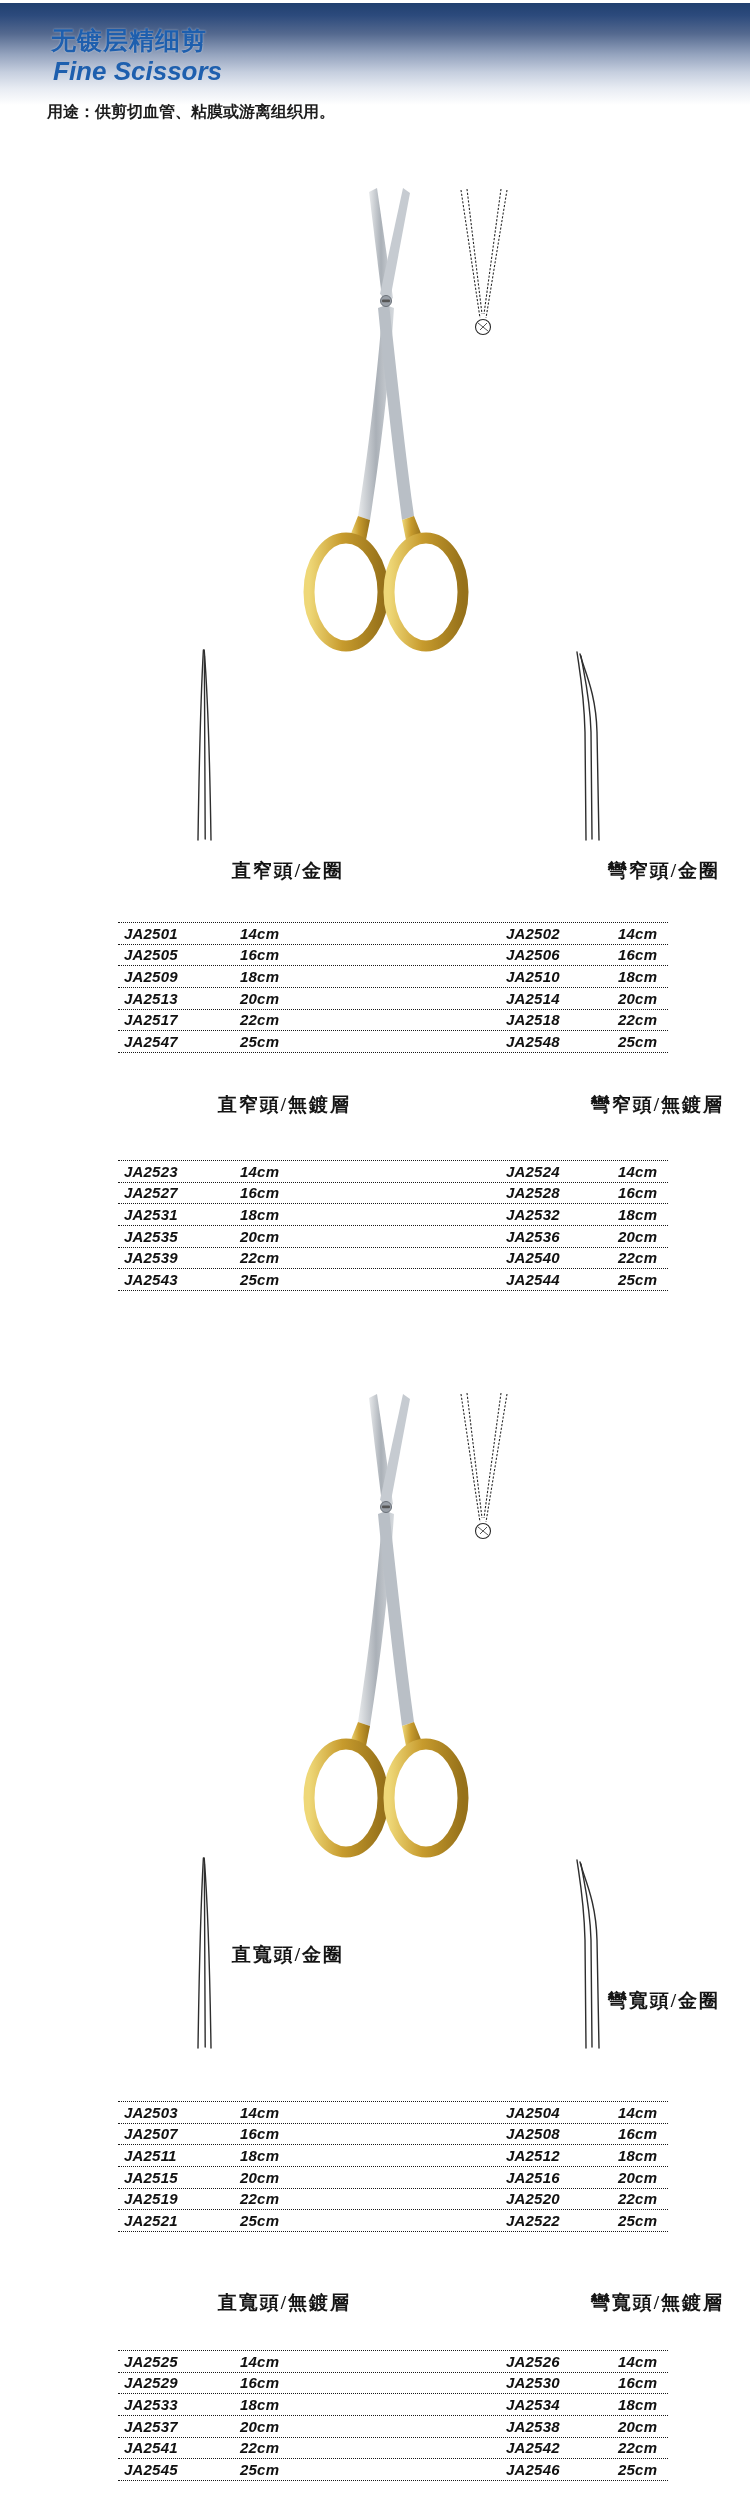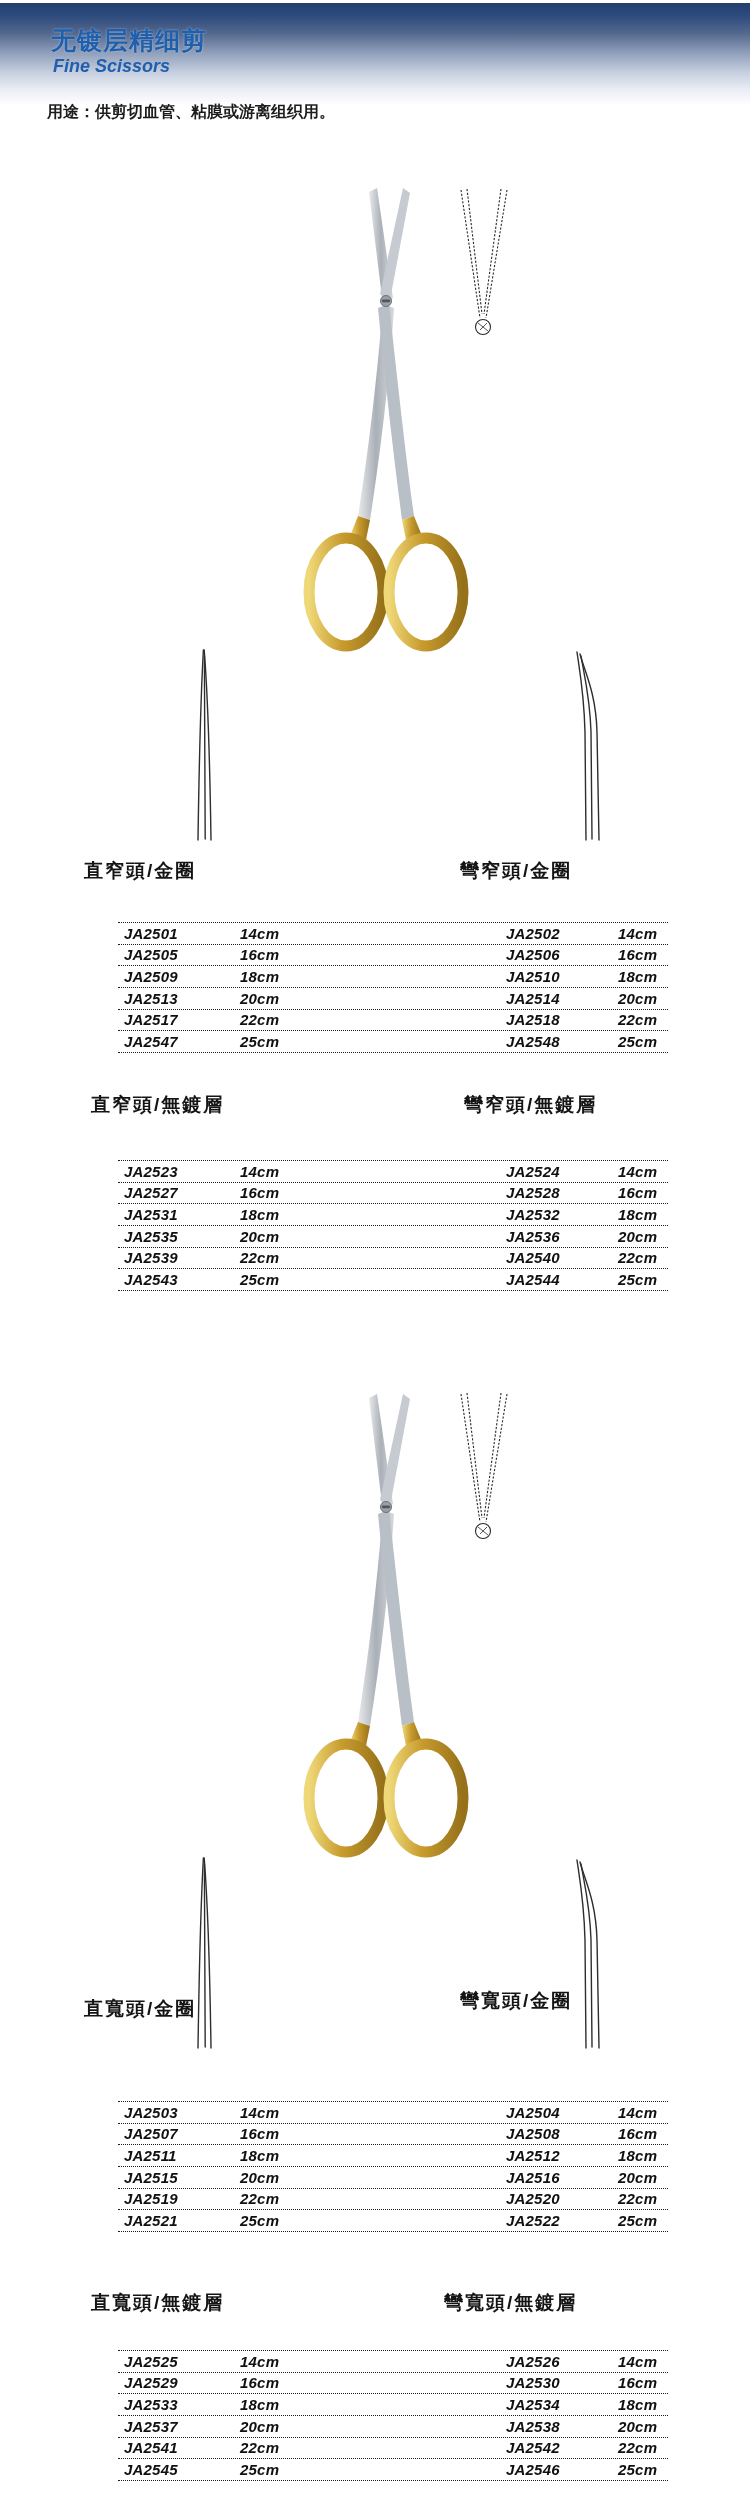--- a/index.html
+++ b/index.html
@@ -3,28 +3,28 @@
 <meta charset="utf-8">
 <style>
   html,body{margin:0;padding:0;background:#ffffff;}
   #page{position:relative;width:750px;height:2507px;background:#ffffff;overflow:hidden;
         font-family:"Liberation Sans","DejaVu Sans",sans-serif;}
   
   .hdr-grad{position:absolute;left:0;top:3px;width:750px;height:102px;
     background:linear-gradient(180deg,#21406f 0%,#2c4a7c 12%,#54698f 30%,#93a2bd 50%,#c6cfdf 68%,#e8ecf3 84%,#ffffff 100%);}
   .title-zh{position:absolute;left:51px;top:24px;font-size:25px;font-weight:900;color:#1e5fae;
     letter-spacing:1px;text-shadow:0 0 2px rgba(255,255,255,0.55);}
-  .title-en{position:absolute;left:53px;top:56px;font-size:18px;font-style:italic;font-weight:600;
+  .title-en{position:absolute;left:53px;top:56px;font-size:26px;font-style:italic;font-weight:600;
     color:#1e5fae;font-family:"Liberation Sans",sans-serif;}
   .usage{position:absolute;left:47px;top:102px;font-size:16px;font-weight:700;color:#1c1c1c;}
   
   .ph{position:absolute;}
   
-  .sect-h{position:absolute;width:260px;text-align:left;font-size:19px;font-weight:700;color:#141414;
-    font-family:Liberation Sans, sans-serif;letter-spacing:2px;}
+  .sect-h{position:absolute;width:260px;text-align:right;font-size:19px;font-weight:700;color:#141414;
+    font-family:Liberation Serif, serif;letter-spacing:2px;}
   
   .dtable{position:absolute;width:550px;border-bottom:1.6px dotted #191919;}
   .trow{position:relative;height:20.7px;border-top:1.6px dotted #191919;box-sizing:content-box;text-align:right;}
   .c{position:absolute;top:1.5px;font:italic 700 15px "Liberation Sans",sans-serif;color:#101010;
      white-space:nowrap;letter-spacing:0.2px;}
   .code-l{left:6px;} .size-l{left:122px;} .code-r{left:388px;} .size-r{left:500px;}
 </style>
 </head>
 <body>
 
@@ -191,21 +191,21 @@
   <svg class="ph" style="left:456px;top:1392px" width="56" height="152">
       <use href="#sym-inset"></use>
     </svg>
   <svg class="ph" style="left:188px;top:1850px" width="32" height="200">
       <use href="#sym-tip-straight"></use>
     </svg>
   <svg class="ph" style="left:574px;top:1850px" width="32" height="200">
       <use href="#sym-tip-curved"></use>
     </svg>
 
-  <div class="sect-h" style="left:84px;top:1996px">直寬頭/金圈</div>
+  <div class="sect-h" style="left:84px;top:1942px">直寬頭/金圈</div>
   <div class="sect-h" style="left:460px;top:1988px">彎寬頭/金圈</div>
 
   <div class="dtable" style="left:118px;top:2101px">
 
   <div class="trow">
         <span class="c code-l">JA2503</span>
         <span class="c size-l">14cm</span>
         <span class="c code-r">JA2504</span>
         <span class="c size-r">14cm</span>
       </div>
@@ -235,21 +235,21 @@
       </div>
       <div class="trow">
         <span class="c code-l">JA2521</span>
         <span class="c size-l">25cm</span>
         <span class="c code-r">JA2522</span>
         <span class="c size-r">25cm</span>
       </div>
     </div>
 
   <div class="sect-h" style="left:91px;top:2290px">直寬頭/無鍍層</div>
-  <div class="sect-h" style="left:444px;top:2290px">彎寬頭/無鍍層</div>
+  <div class="sect-h" style="left:464px;top:2290px">彎寬頭/無鍍層</div>
 
   <div class="dtable" style="left:118px;top:2350px">
 
   <div class="trow">
         <span class="c code-l">JA2525</span>
         <span class="c size-l">14cm</span>
         <span class="c code-r">JA2526</span>
         <span class="c size-r">14cm</span>
       </div>
       <div class="trow">

